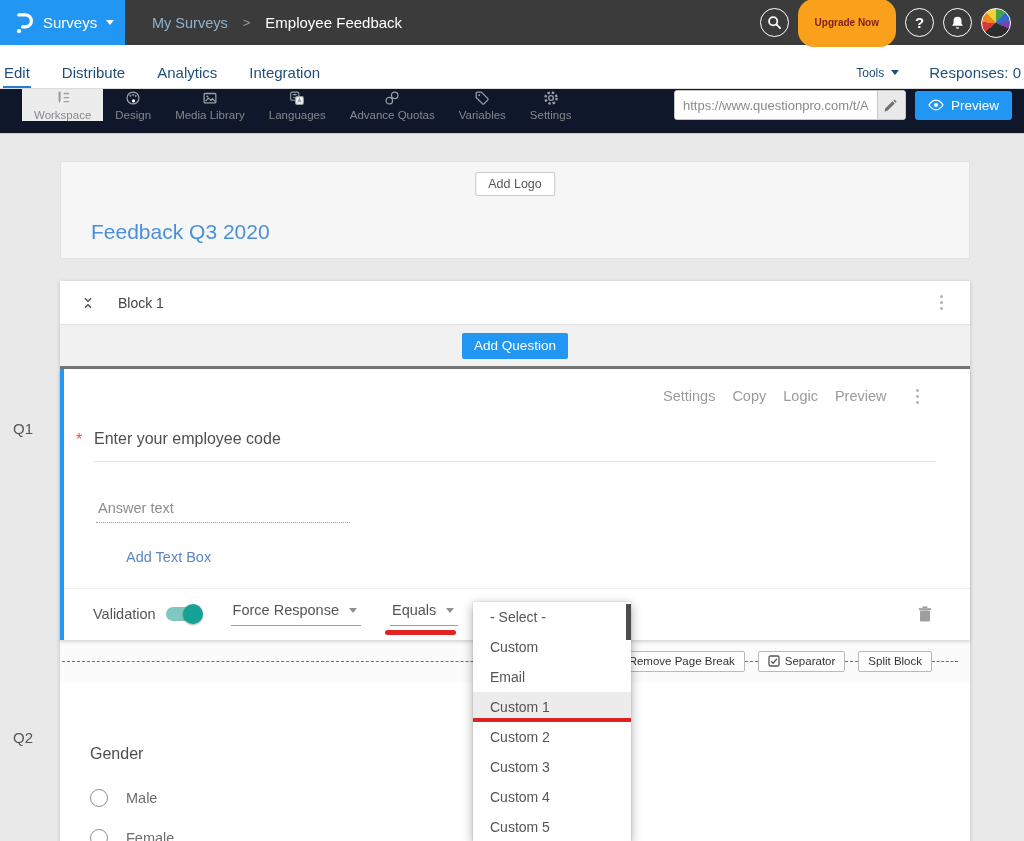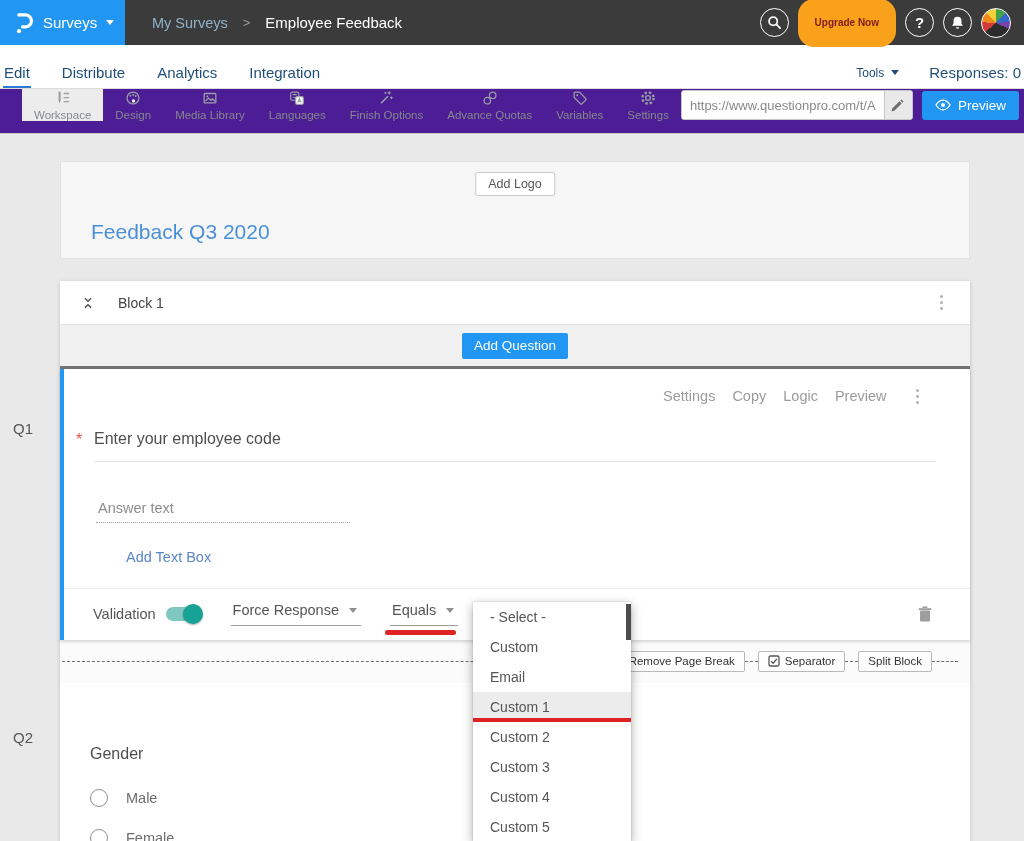--- a/index.html
+++ b/index.html
@@ -28,21 +28,21 @@
 
   
   .tabbar{height:44px;background:#fff;border-bottom:1px solid #dcdcdc;display:flex;align-items:flex-end;padding:0 3px;color:var(--navy);}
   .tab{font-size:15px;padding:4px 1px 5px;margin-right:30px;cursor:pointer;border-bottom:2px solid transparent;}
   .tab.active{border-bottom-color:#2b7bd4;}
   .tab-right{margin-left:auto;display:flex;align-items:center;gap:30px;padding-bottom:7px;}
   .tools{display:flex;align-items:center;gap:7px;font-size:12px;cursor:pointer;}
   .responses{font-size:15px;}
 
   
-  .toolbar{height:45px;background:#4c1d95;border-bottom:1px solid #c9c9c9;display:flex;align-items:stretch;padding:0 12px 12px 22px;}
+  .toolbar{height:45px;background:#0f172a;border-bottom:1px solid #c9c9c9;display:flex;align-items:stretch;padding:0 12px 12px 22px;}
   .tool-item{display:flex;flex-direction:column;align-items:center;justify-content:center;gap:2px;padding:0 12px;cursor:pointer;color:#85898d;}
   .tool-item.active{background:#ececec;}
   .tool-item .tlabel{font-size:11.5px;white-space:nowrap;}
   .tool-item svg{stroke:#9aa0a6;}
   .url-group{margin-left:auto;align-self:center;display:flex;align-items:stretch;height:30px;width:232px;border:1px solid #c6c6c6;border-radius:3px;overflow:hidden;background:#fff;flex:none;}
   .url-group input{border:none;outline:none;padding:0 8px;font-size:13px;color:#8a8a8a;flex:1;min-width:0;}
   .pencil-btn{width:28px;background:#e9e9e9;border-left:1px solid #c6c6c6;display:flex;align-items:center;justify-content:center;cursor:pointer;flex:none;}
   .preview-btn{margin-left:9px;align-self:center;background:var(--accent);color:#fff;height:29px;padding:0 13px;border-radius:3px;display:flex;align-items:center;gap:7px;font-size:13.5px;cursor:pointer;flex:none;}
 
   
@@ -188,27 +188,20 @@
     <span class="tlabel">Media Library</span>
   </div>
   <div class="tool-item">
     <svg width="20" height="20" viewBox="0 0 20 20" fill="none" stroke-width="1.3">
         <rect x="3" y="3.5" width="9" height="9" rx="1.5"></rect>
         <path d="M5.3 6.3 h4.4 M7.5 5.2 v1.1 M5.8 9 c1.2 1 2.3 1 3.4 0"></path>
         <rect x="8.5" y="8.5" width="8.5" height="8.5" rx="1.5" fill="#fff"></rect>
         <path d="M10.8 15 l1.9-4.2 1.9 4.2 M11.5 13.7 h2.4"></path>
       </svg>
     <span class="tlabel">Languages</span>
-  </div>
-  <div class="tool-item">
-    <svg width="20" height="20" viewBox="0 0 20 20" fill="none" stroke-width="1.2">
-        <path d="M4.5 15.8 L12.2 8.1" stroke-width="1.8"></path>
-        <path d="M13.6 2.6 v3.4 M11.9 4.3 h3.4 M16 8.2 v2.8 M14.6 9.6 h2.8 M9.3 3.2 v2.2 M8.2 4.3 h2.2"></path>
-      </svg>
-    <span class="tlabel">Finish Options</span>
   </div>
   <div class="tool-item">
     <svg width="20" height="20" viewBox="0 0 20 20" fill="none" stroke-width="1.4">
         <circle cx="7" cy="13" r="3.6"></circle>
         <circle cx="13" cy="7" r="3.6"></circle>
         <path d="M9 11 l2-2"></path>
       </svg>
     <span class="tlabel">Advance Quotas</span>
   </div>
   <div class="tool-item">

